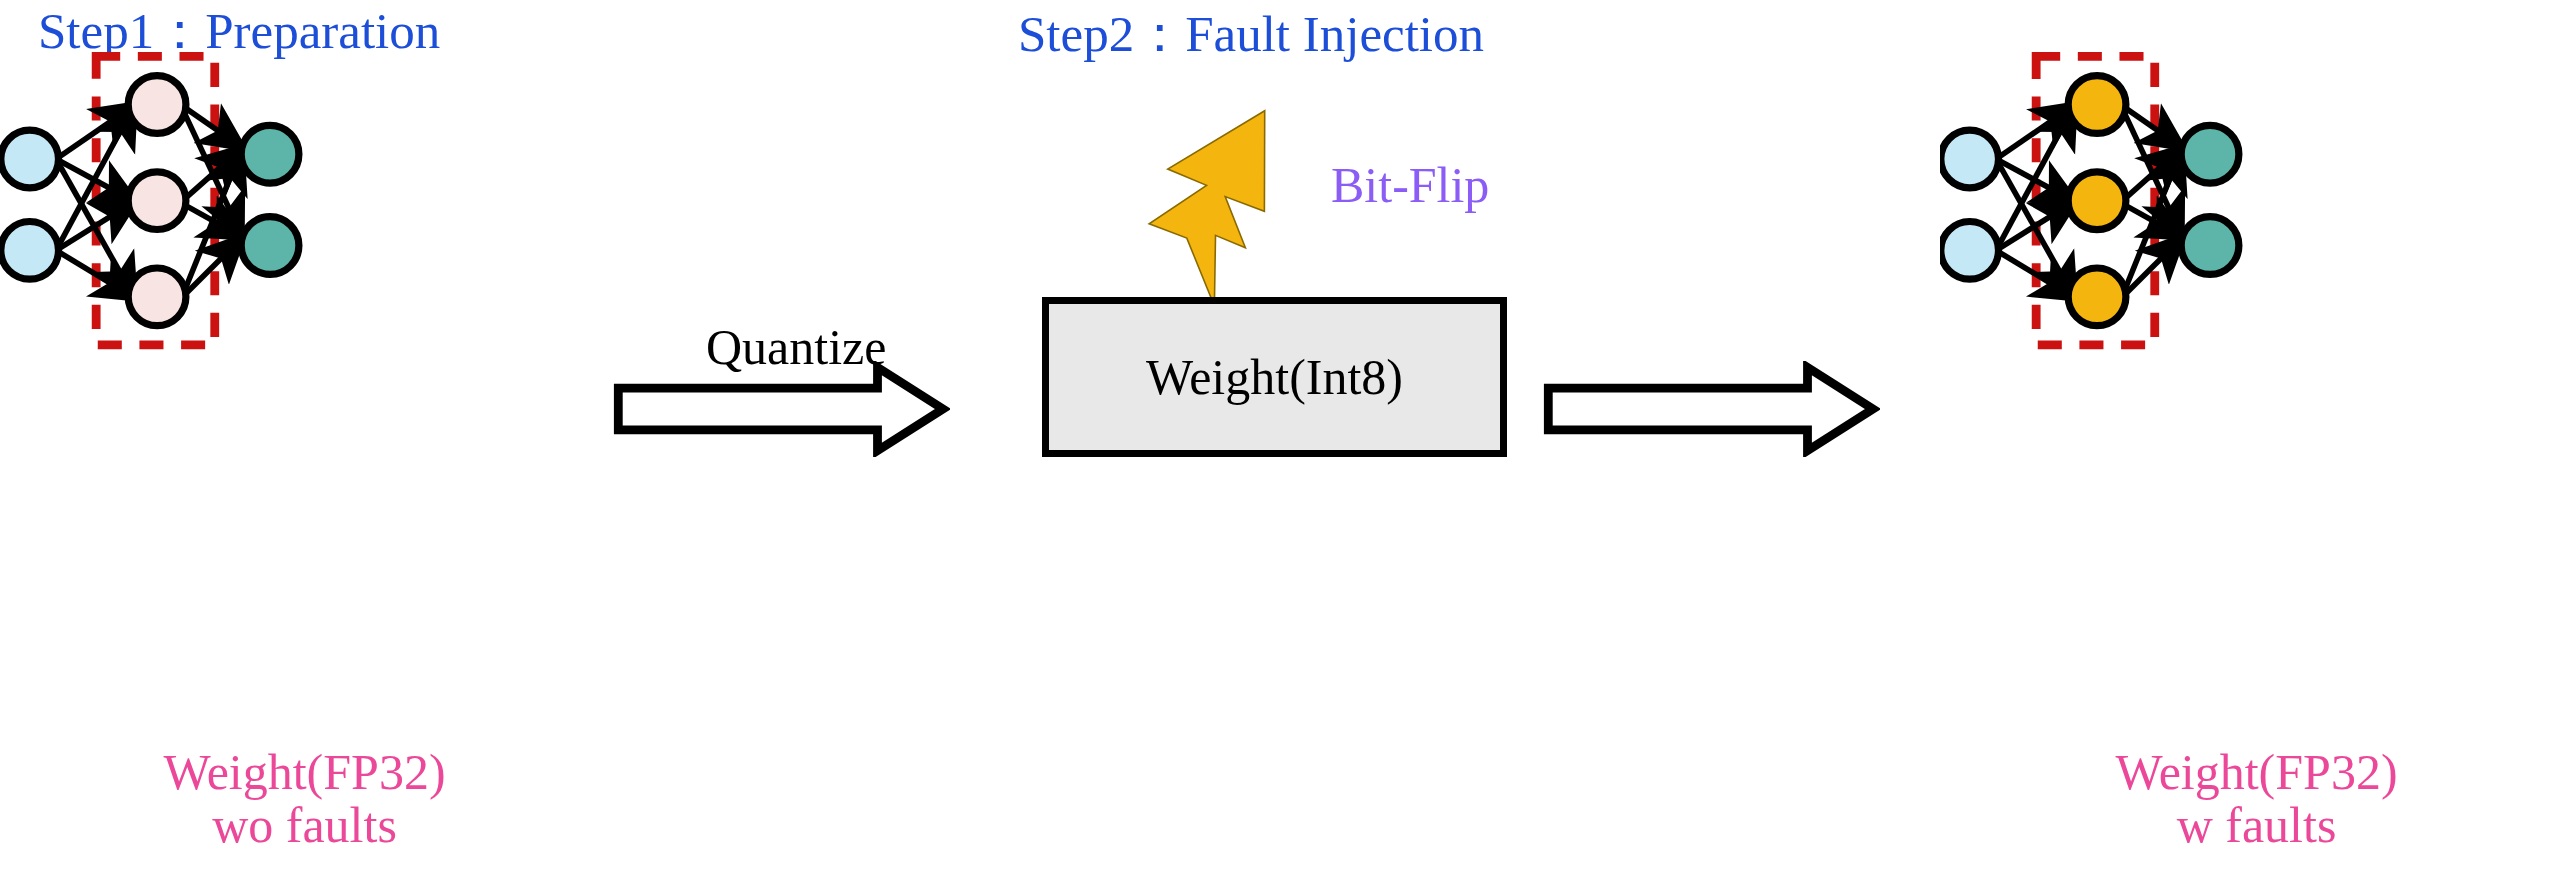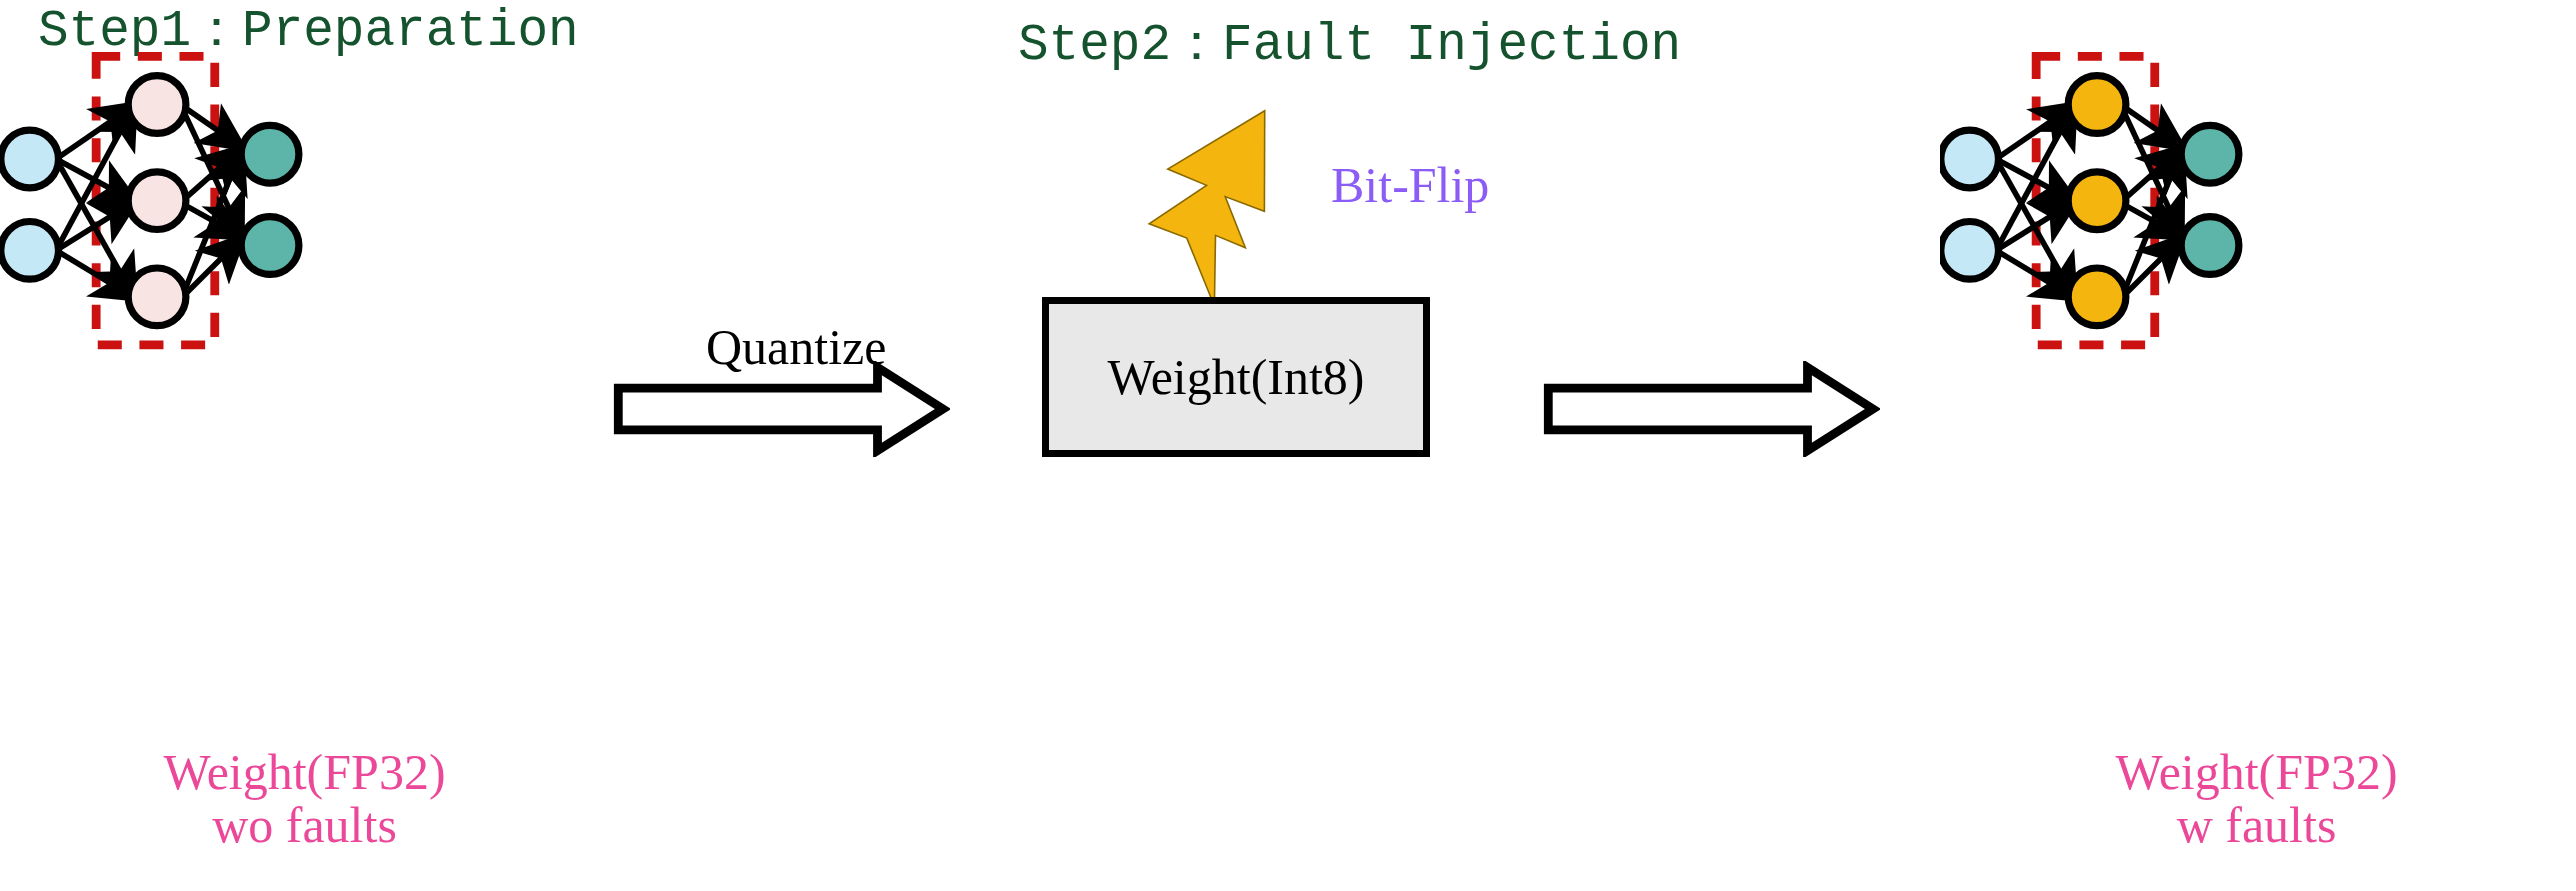--- a/index.html
+++ b/index.html
@@ -2,23 +2,23 @@
 <html style="font-size:13px"><head>
 <meta charset="utf-8">
 <style>
   html,body{margin:0;padding:0;background:#ffffff;}
   body{width:2576px;height:892px;position:relative;overflow:hidden;
        font-family:"Liberation Serif","DejaVu Serif",serif;color:#000;}
 
   .stage{position:absolute;left:0;top:0;width:2576px;height:892px;}
 
   
-  .step-title{position:absolute;font-size:51px;line-height:1;white-space:nowrap;color:#14532d;font-family:Liberation Mono, monospace;}
+  .step-title{position:absolute;font-size:51px;line-height:1;white-space:nowrap;color:#1d4ed8;}
   #title-1{left:38px;  top:6.4px;}
-  #title-2{left:1018px;top:20px;}
+  #title-2{left:1018px;top:9px;}
   #title-3{left:1988px;top:6.4px;}
 
   
   .caption{position:absolute;font-size:50px;line-height:1.05;text-align:center;white-space:nowrap;color:#ec4899;}
   .caption .l2{display:block;}
   #cap-left {left:0px;   top:746px; width:609px;}
   #cap-right{left:1940px;top:746px; width:633px;}
 
   
   .net{position:absolute;}
@@ -27,21 +27,21 @@
 
   
   .blockarrow{position:absolute;}
   #arrow-quant{left:613px; top:361px;}
   #arrow-dequant{left:1543px;top:361px;}
   .arrow-label{position:absolute;font-size:50px;line-height:1;white-space:nowrap;color:#000;margin-top:17px;}
   #lbl-quant  {left:706px; top:305px;}
   #lbl-dequant{left:1612px;top:305px;}
 
   
-  #weight-box{position:absolute;left:1042px;top:297px;width:388px;height:160px;
+  #weight-box{position:absolute;left:1042px;top:297px;width:465px;height:160px;
               background:#e8e8e8;border:7.2px solid #000;box-sizing:border-box;
               display:flex;align-items:center;justify-content:center;}
   #weight-box span{font-size:50px;line-height:1;color:#000;}
 
   
   #bolt{position:absolute;left:1146px;top:104px;}
   #bitflip{position:absolute;left:1331px;top:160px;font-size:50px;line-height:1;
            color:#8b5cf6;white-space:nowrap;}
 </style>
 </head>

